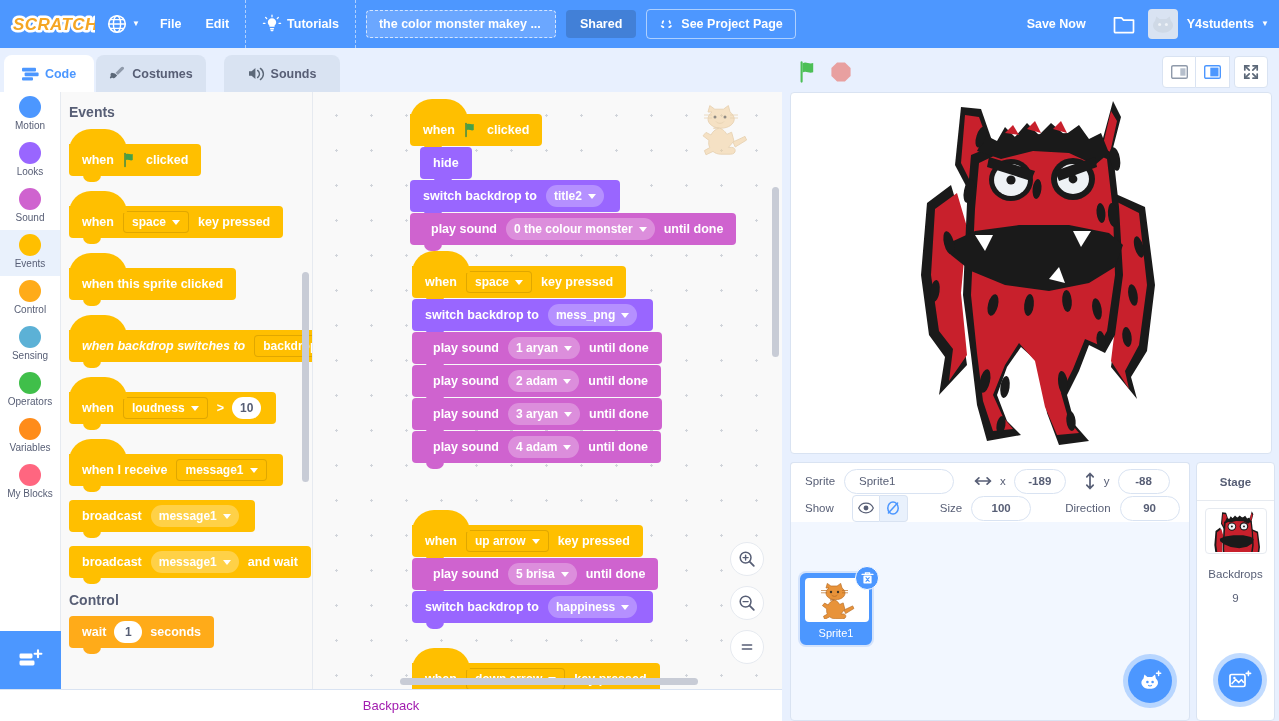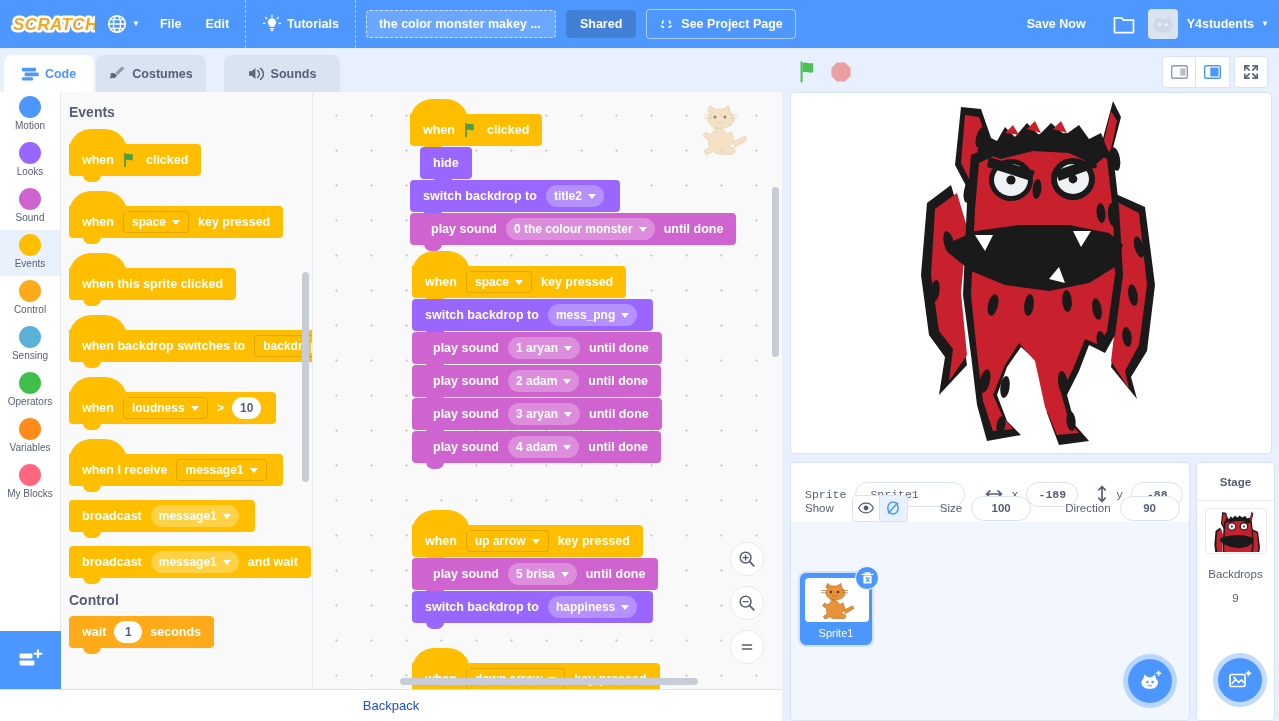--- a/index.html
+++ b/index.html
@@ -230,21 +230,21 @@
     background:#fff; border:1px solid #e6eaf0;
     display:flex; align-items:center; justify-content:center;
     cursor:pointer; margin-bottom:10px;
   }
 
   
   #backpack {
     position:absolute; left:0; bottom:0; width:782px; height:32px;
     background:#fff; border-top:1px solid #d9e3f2;
     display:flex; align-items:center; justify-content:center;
-    font-size:13px; color:#1d4ed8; cursor:pointer;
+    font-size:13px; color:#a21caf; cursor:pointer;
   }
 
   
   #stagewrap {
     position:absolute; left:790px; top:92px; width:482px; height:365px;
   }
   #stage {
     position:absolute; left:0; top:0; width:482px; height:362px;
     background:#fff; border:1px solid #d9e3f2; border-radius:4px;
     overflow:hidden;
@@ -537,21 +537,21 @@
           <span class="ddown">
             <span>space</span>
             <span class="dcar"></span>
           </span>
           <span style="margin: 0px 3px;">key pressed</span>
         </div></div>
       <div style="margin: 0px 0px 14px 8px;"><div class="blk evt hat nub">
           <span style="margin: 0px 3px;">when this sprite clicked</span>
         </div></div>
       <div style="margin: 0px 0px 14px 8px;"><div class="blk evt hat nub">
-          <span style="margin: 0px 3px;">when backdrop switches to</span>
+          <span style="margin: 0px 3px; font-style: italic;">when backdrop switches to</span>
           <span class="ddown">
             <span>backdrop1</span>
           </span>
         </div></div>
       <div style="margin: 0px 0px 14px 8px;"><div class="blk evt hat nub">
           <span style="margin: 0px 3px;">when</span>
           <span class="ddown">
             <span>loudness</span>
             <span class="dcar"></span>
           </span>
@@ -822,21 +822,21 @@
           <ellipse cx="162" cy="326" rx="4.6" ry="10" transform="rotate(-6 162 326)"></ellipse>
           <ellipse cx="92" cy="330" rx="4.4" ry="9" transform="rotate(10 92 330)"></ellipse>
         </g>
       </g>
     </svg>
   </div>
 </div>
 
 <div id="spritepane"></div>
 <div id="spriteinfo">
-  <div class="si-row" style="top:16px;font-family:Liberation Mono, monospace;">
+  <div class="si-row" style="top:3px;">
     <span class="si-label" style="margin-left:14px;">Sprite</span>
     <div class="si-input name" style="margin-left:9px;">Sprite1</div>
     <svg width="18" height="12" viewBox="0 0 18 12" style="margin-left:20px;">
       <path d="M1.5 6h15M1.5 6l3.4-3.2M1.5 6l3.4 3.2M16.5 6l-3.4-3.2M16.5 6l-3.4 3.2" fill="none" stroke="#575e75" stroke-width="1.7" stroke-linecap="round"></path>
     </svg>
     <span class="si-label" style="margin-left:8px;">x</span>
     <div class="si-input num" style="margin-left:8px;">-189</div>
     <svg width="12" height="18" viewBox="0 0 12 18" style="margin-left:18px;">
       <path d="M6 1.5v15M6 1.5L2.8 4.9M6 1.5l3.2 3.4M6 16.5l-3.2-3.4M6 16.5l3.2-3.4" fill="none" stroke="#575e75" stroke-width="1.7" stroke-linecap="round"></path>
     </svg>

